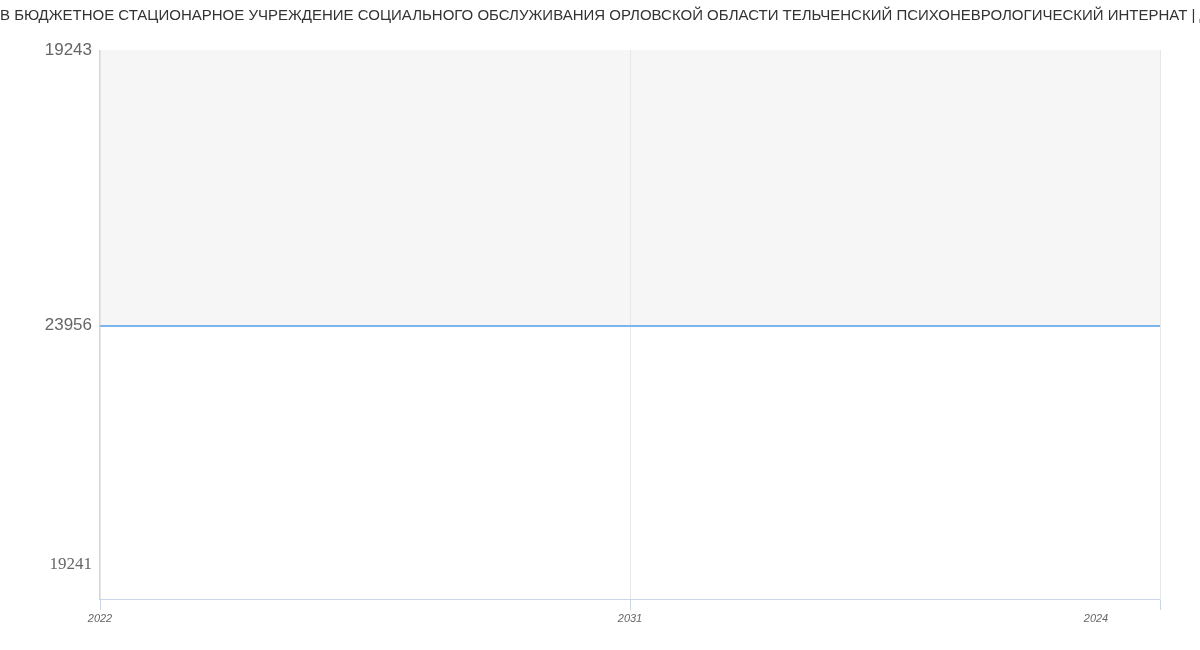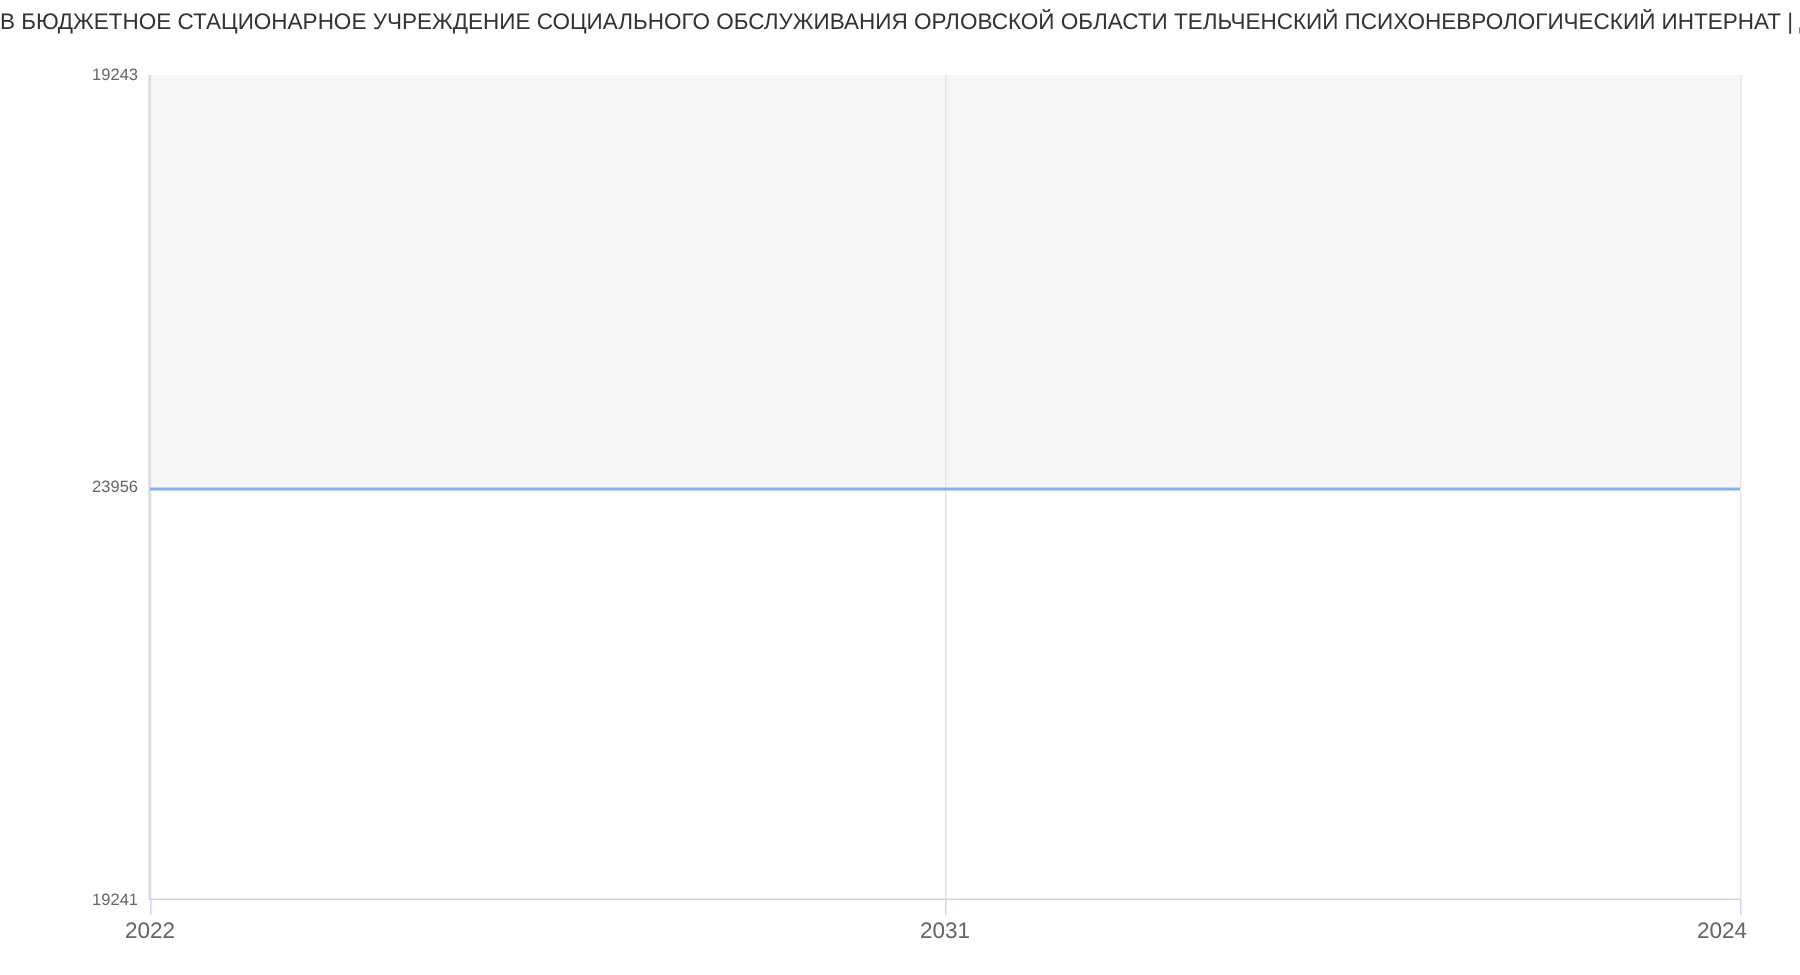--- a/index.html
+++ b/index.html
@@ -84,33 +84,34 @@
   .series-line {
     position: absolute;
     left: 0;
     width: 100%;
     height: 0;
     border-top: 2px solid #7cb5ec;
   }
   .y-label {
     position: absolute;
     right: 1108px;
-    font-size: 11px;
+    font-size: 17px;
     color: #666666;
     transform: translateY(-50%);
     text-align: left;
     white-space: nowrap;
   }
   .x-label {
     position: absolute;
     top: 612px;
-    font-size: 15px;
+    font-size: 11px;
     color: #666666;
     transform: translateX(-50%);
     white-space: nowrap;
+    font-style: italic;
   }
 </style>
 </head>
 <body>
 
 <div class="chart-wrap">
 
   <div class="title">В БЮДЖЕТНОЕ СТАЦИОНАРНОЕ УЧРЕЖДЕНИЕ СОЦИАЛЬНОГО ОБСЛУЖИВАНИЯ ОРЛОВСКОЙ ОБЛАСТИ ТЕЛЬЧЕНСКИЙ ПСИХОНЕВРОЛОГИЧЕСКИЙ ИНТЕРНАТ | Данные m</div>
 
   <div class="plot">
@@ -126,19 +127,19 @@
 
     <div class="tick-x" style="left:0;"></div>
     <div class="tick-x" style="left:50%;"></div>
     <div class="tick-x" style="left:100%;"></div>
 
     <div class="series-line" style="top:50%;"></div>
   </div>
 
   <div class="y-label" style="top:50px;">19243</div>
   <div class="y-label" style="top:325px;">23956</div>
-  <div class="y-label" style="top:600px;">19241</div>
+  <div class="y-label" style="top:564px;font-family:Liberation Serif, serif;">19241</div>
 
   <div class="x-label" style="left:100px;">2022</div>
   <div class="x-label" style="left:630px;">2031</div>
-  <div class="x-label" style="left:1148px;">2024</div>
+  <div class="x-label" style="left:1096px;">2024</div>
 
 </div>
 
 </body></html>

